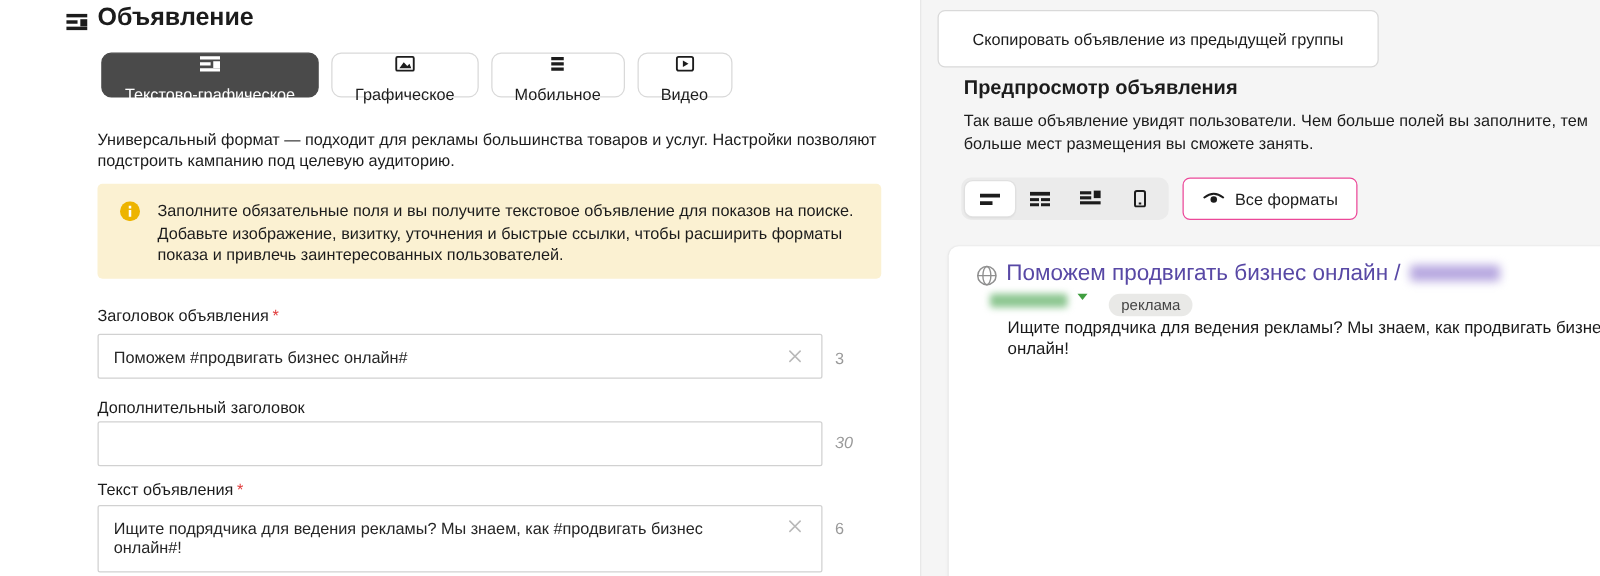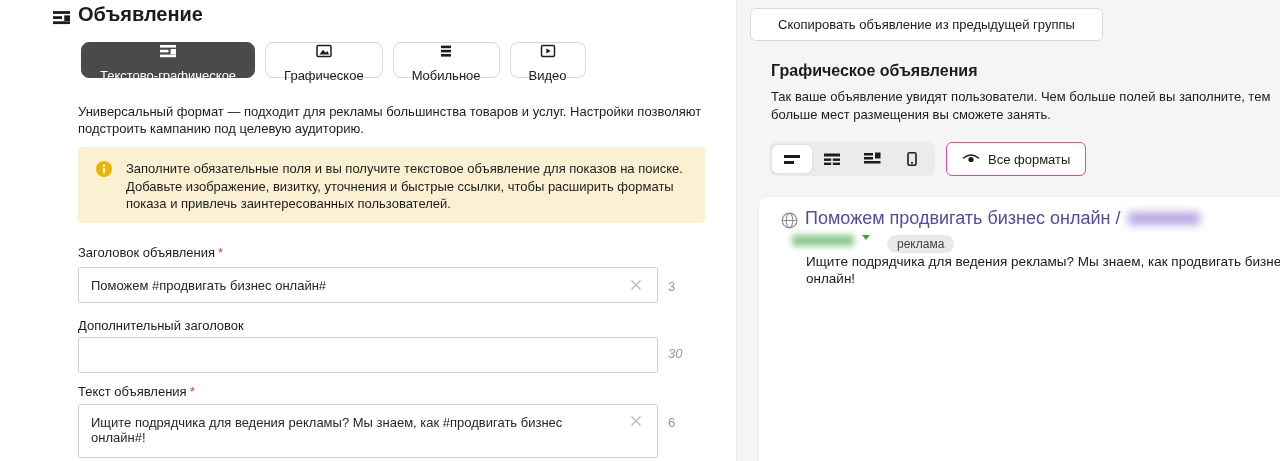--- a/index.html
+++ b/index.html
@@ -33,21 +33,21 @@
                 border-radius: 2px; background: #fff; font-family: "Liberation Sans", sans-serif;
                 font-size: 13px; color: #262626; padding: 0 40px 0 12px; outline: none; }
   textarea.text-input { height: 54px; padding-top: 10px; resize: none; }
   .clear-btn { position: absolute; width: 16px; height: 16px; background: none; border: 0; padding: 0;
                cursor: pointer; color: #b8b8b8; }
   .counter { position: absolute; left: 620px; font-size: 13px; color: #999; }
 
   
   .right-panel { position: absolute; left: 688px; top: 0; width: 592px; height: 461px;
                  background: #f5f5f5; border-left: 1px solid #e8e8e8; }
-  .copy-btn { position: absolute; left: 13px; top: 8px; height: 33px; padding: 0 27px; background: #fff;
+  .copy-btn { position: absolute; left: 13px; top: 8px; height: 46px; padding: 0 27px; background: #fff;
               border: 1px solid #d9d9d9; border-radius: 6px; font-family: "Liberation Sans", sans-serif;
               font-size: 13px; color: #1c1c1c; cursor: pointer; text-align: right; }
   .preview-heading { position: absolute; left: 34px; top: 62px; margin: 0; font-size: 16px; font-weight: 700; }
   .preview-desc { position: absolute; left: 34px; top: 88px; width: 528px; margin: 0; font-size: 13px; line-height: 17.5px; }
 
   .format-toggle { position: absolute; left: 32px; top: 142px; height: 34px; background: #ebebeb;
                    border-radius: 8px; display: flex; align-items: center; padding: 3px; gap: 0; }
   .fmt-btn { width: 40px; height: 28px; display: flex; align-items: center; justify-content: center;
              background: none; border: 0; border-radius: 6px; cursor: pointer; color: #1c1c1c; }
   .fmt-btn.selected { background: #fff; box-shadow: 0 0 0 1px #e0e0e0, 0 1px 2px rgba(0,0,0,.08); }
@@ -172,21 +172,21 @@
           <path d="M3.5 3.5 L12.5 12.5 M12.5 3.5 L3.5 12.5" stroke="#b8b8b8" stroke-width="1.2" fill="none"></path>
         </svg>
     </button>
     <span class="counter" style="top:415px;">6</span>
   </section>
 
   <aside class="right-panel">
 
     <button class="copy-btn">Скопировать объявление из предыдущей группы</button>
 
-    <h2 class="preview-heading">Графическое объявления</h2>
+    <h2 class="preview-heading">Предпросмотр объявления</h2>
     <p class="preview-desc">Так ваше объявление увидят пользователи. Чем больше полей вы заполните, тем больше мест размещения вы сможете занять.</p>
 
     <div class="format-toggle">
       <button class="fmt-btn selected">
         <svg viewBox="0 0 18 14" fill="currentColor">
             <rect x="1" y="3" width="16" height="3"></rect>
             <rect x="1" y="9" width="10" height="3"></rect>
           </svg>
       </button>
       <button class="fmt-btn">

